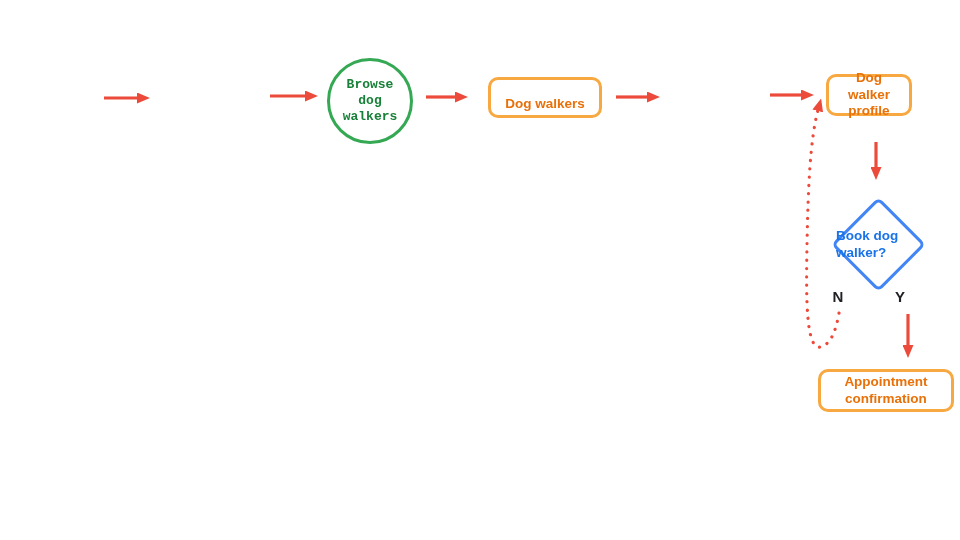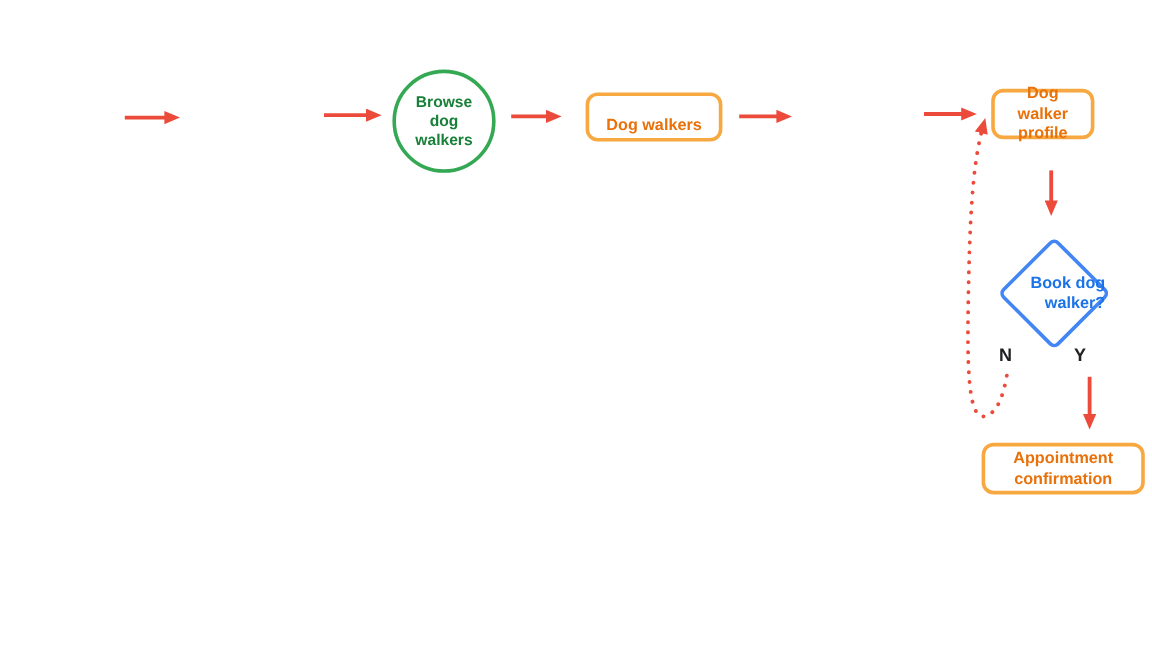--- a/index.html
+++ b/index.html
@@ -39,21 +39,21 @@
   .diamond-shape{
     position:absolute;box-sizing:border-box;
     border:3px solid var(--blue-border);
     border-radius:6px;
     transform:rotate(45deg);
   }
   .diamond-label{
     position:absolute;
     color:var(--blue-text);
     font-size:13.5px;line-height:1.25;font-weight:bold;
-    text-align:right;
+    text-align:left;
   }
   .branch-label{
     position:absolute;
     color:var(--label-black);
     font-size:15px;font-weight:bold;
     text-align:center;width:18px;
   }
 </style>
 </head>
 <body>
@@ -72,21 +72,21 @@
     <line x1="426" y1="97" x2="456" y2="97" stroke="#EC4B3B" stroke-width="3.2" marker-end="url(#ah)"></line>
     <line x1="616" y1="97" x2="648" y2="97" stroke="#EC4B3B" stroke-width="3.2" marker-end="url(#ah)"></line>
     <line x1="770" y1="95" x2="802" y2="95" stroke="#EC4B3B" stroke-width="3.2" marker-end="url(#ah)"></line>
     <line x1="876" y1="142" x2="876" y2="168" stroke="#EC4B3B" stroke-width="3.2" marker-end="url(#ah)"></line>
     <line x1="908" y1="314" x2="908" y2="346" stroke="#EC4B3B" stroke-width="3.2" marker-end="url(#ah)"></line>
     <path d="M 839 313 C 836 330, 831 345, 820 347 C 806 349, 806 300, 807 245 C 808 190, 810 140, 818 110" fill="none" stroke="#EC4B3B" stroke-width="3.2" stroke-linecap="round" stroke-dasharray="0.1 8.2" marker-end="url(#ah)"></path>
   </svg>
 
 
 
-  <div class="node circle-node" style="left:327px;top:58px;width:86px;height:86px;">
+  <div class="node circle-node" style="left:327px;top:58px;width:86px;height:86px;font-family:Liberation Mono, monospace;">
     <span>Browse dog walkers</span>
   </div>
 
   <div class="node rect-node" style="left:488px;top:77px;width:114px;height:41px;align-items:flex-end;">
     <span>Dog walkers</span>
   </div>
 
 
   <div class="node rect-node" style="left:826px;top:74px;width:86px;height:42px;text-align:center;">
     <span>Dog walker profile</span>

